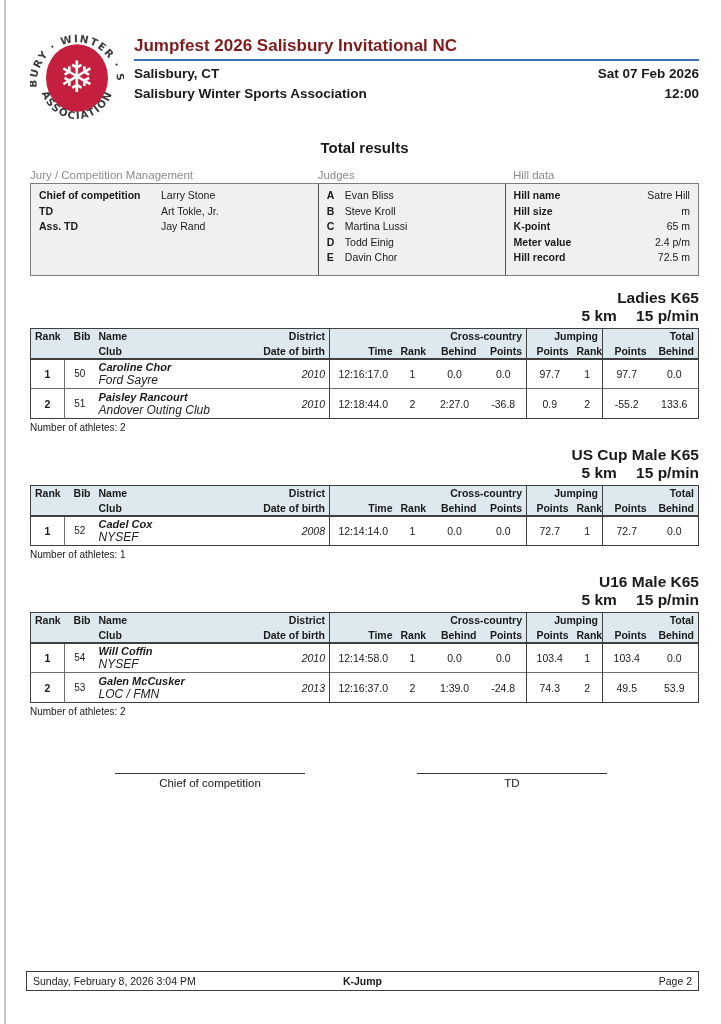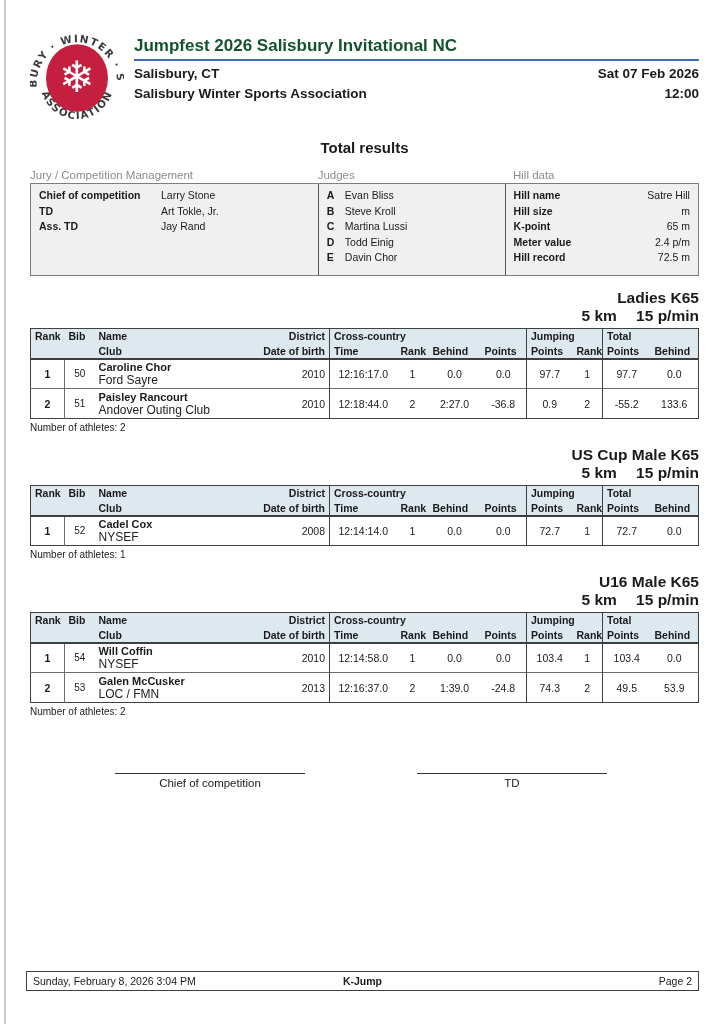--- a/index.html
+++ b/index.html
@@ -8,21 +8,21 @@
   .page {
     position:relative; width:721px; height:1024px; background:#fff;
     padding:34px 22px 0 30px; overflow:hidden;
   }
   .scan-edge { position:absolute; left:4px; top:0; bottom:0; width:2px; background:#c9c9c9; }
 
   
   .hdr { display:flex; align-items:flex-start; }
   .logo { width:94px; height:92px; flex:0 0 94px; margin-right:10px; margin-top:-2px; }
   .hdr-text { flex:1; padding-top:2px; }
-  .evt-title { font-size:17px; font-weight:bold; color:#14532d; padding-bottom:3px;
+  .evt-title { font-size:17px; font-weight:bold; color:#7f1d1d; padding-bottom:3px;
                border-bottom:2px solid #3c6eb4; }
   .hdr-row { display:flex; justify-content:space-between; font-size:13.5px; font-weight:bold; margin-top:5px; }
 
   
   .doc-title { text-align:center; font-size:15px; font-weight:bold; margin-top:15px; }
 
   
   .info-labels { display:flex; margin-top:13px; margin-bottom:2px; color:#8c8c8c; font-size:11.5px; }
   .info-labels .l1 { width:43%; } .info-labels .l2 { width:28%; } .info-labels .l3 { width:29%; padding-left:8px; }
   .info-box { display:flex; border:1px solid #7d7d7d; background:#f0f0f0; height:93px; font-size:10.5px; }
@@ -35,29 +35,29 @@
   .hill-row { display:flex; justify-content:space-between; } .hill-row .hl { font-weight:bold; }
 
   
   .section { margin-top:13px; }
   .sec-head { display:flex; justify-content:space-between; align-items:flex-end; font-size:15.5px; font-weight:bold; margin-bottom:3px;flex-direction:column; }
   .sec-specs span { margin-left:15px; }
 
   table.results { width:100%; border-collapse:collapse; table-layout:fixed; }
   table.results th, table.results td { font-size:10.5px; padding:0 4px; }
   table.results { border:1.4px solid #3f3f3f; }
-  thead th { background:#dde8ef; font-weight:bold; text-align:left; height:15px; }
+  thead th { background:#dde8ef; font-weight:bold; text-align:right; height:15px; }
   thead tr.h2 th { border-bottom:2.4px solid #3f3f3f; }
   th.al { text-align:left; } 
   .split { display:flex; justify-content:space-between; }
   .gdiv { border-left:1.4px solid #3f3f3f; }
   tbody td { border-top:1px solid #6e6e6e; height:30px; text-align:center; vertical-align:middle; }
   tbody td.rankcell { border-right:1px solid #6e6e6e; font-weight:bold; }
   tbody td.bibcell { font-size:10px; }
-  td.namecell { text-align:left; }
+  td.namecell { text-align:left;font-style:italic; }
   .nc { display:flex; align-items:center; justify-content:space-between; }
   .nc .nm .n { font-weight:bold; font-size:11px; line-height:13px; }
   .nc .nm .cl { font-size:12px; line-height:12px; color:#222; }
   .count { font-size:10px; margin-top:3px; }
 
   
   .signatures { display:flex; padding-left:85px; gap:112px; margin-top:56px; }
   .sig { width:190px; }
   .sig-line { border-top:1px solid #333; }
   .sig-label { text-align:center; font-size:11.5px; margin-top:3px; }

